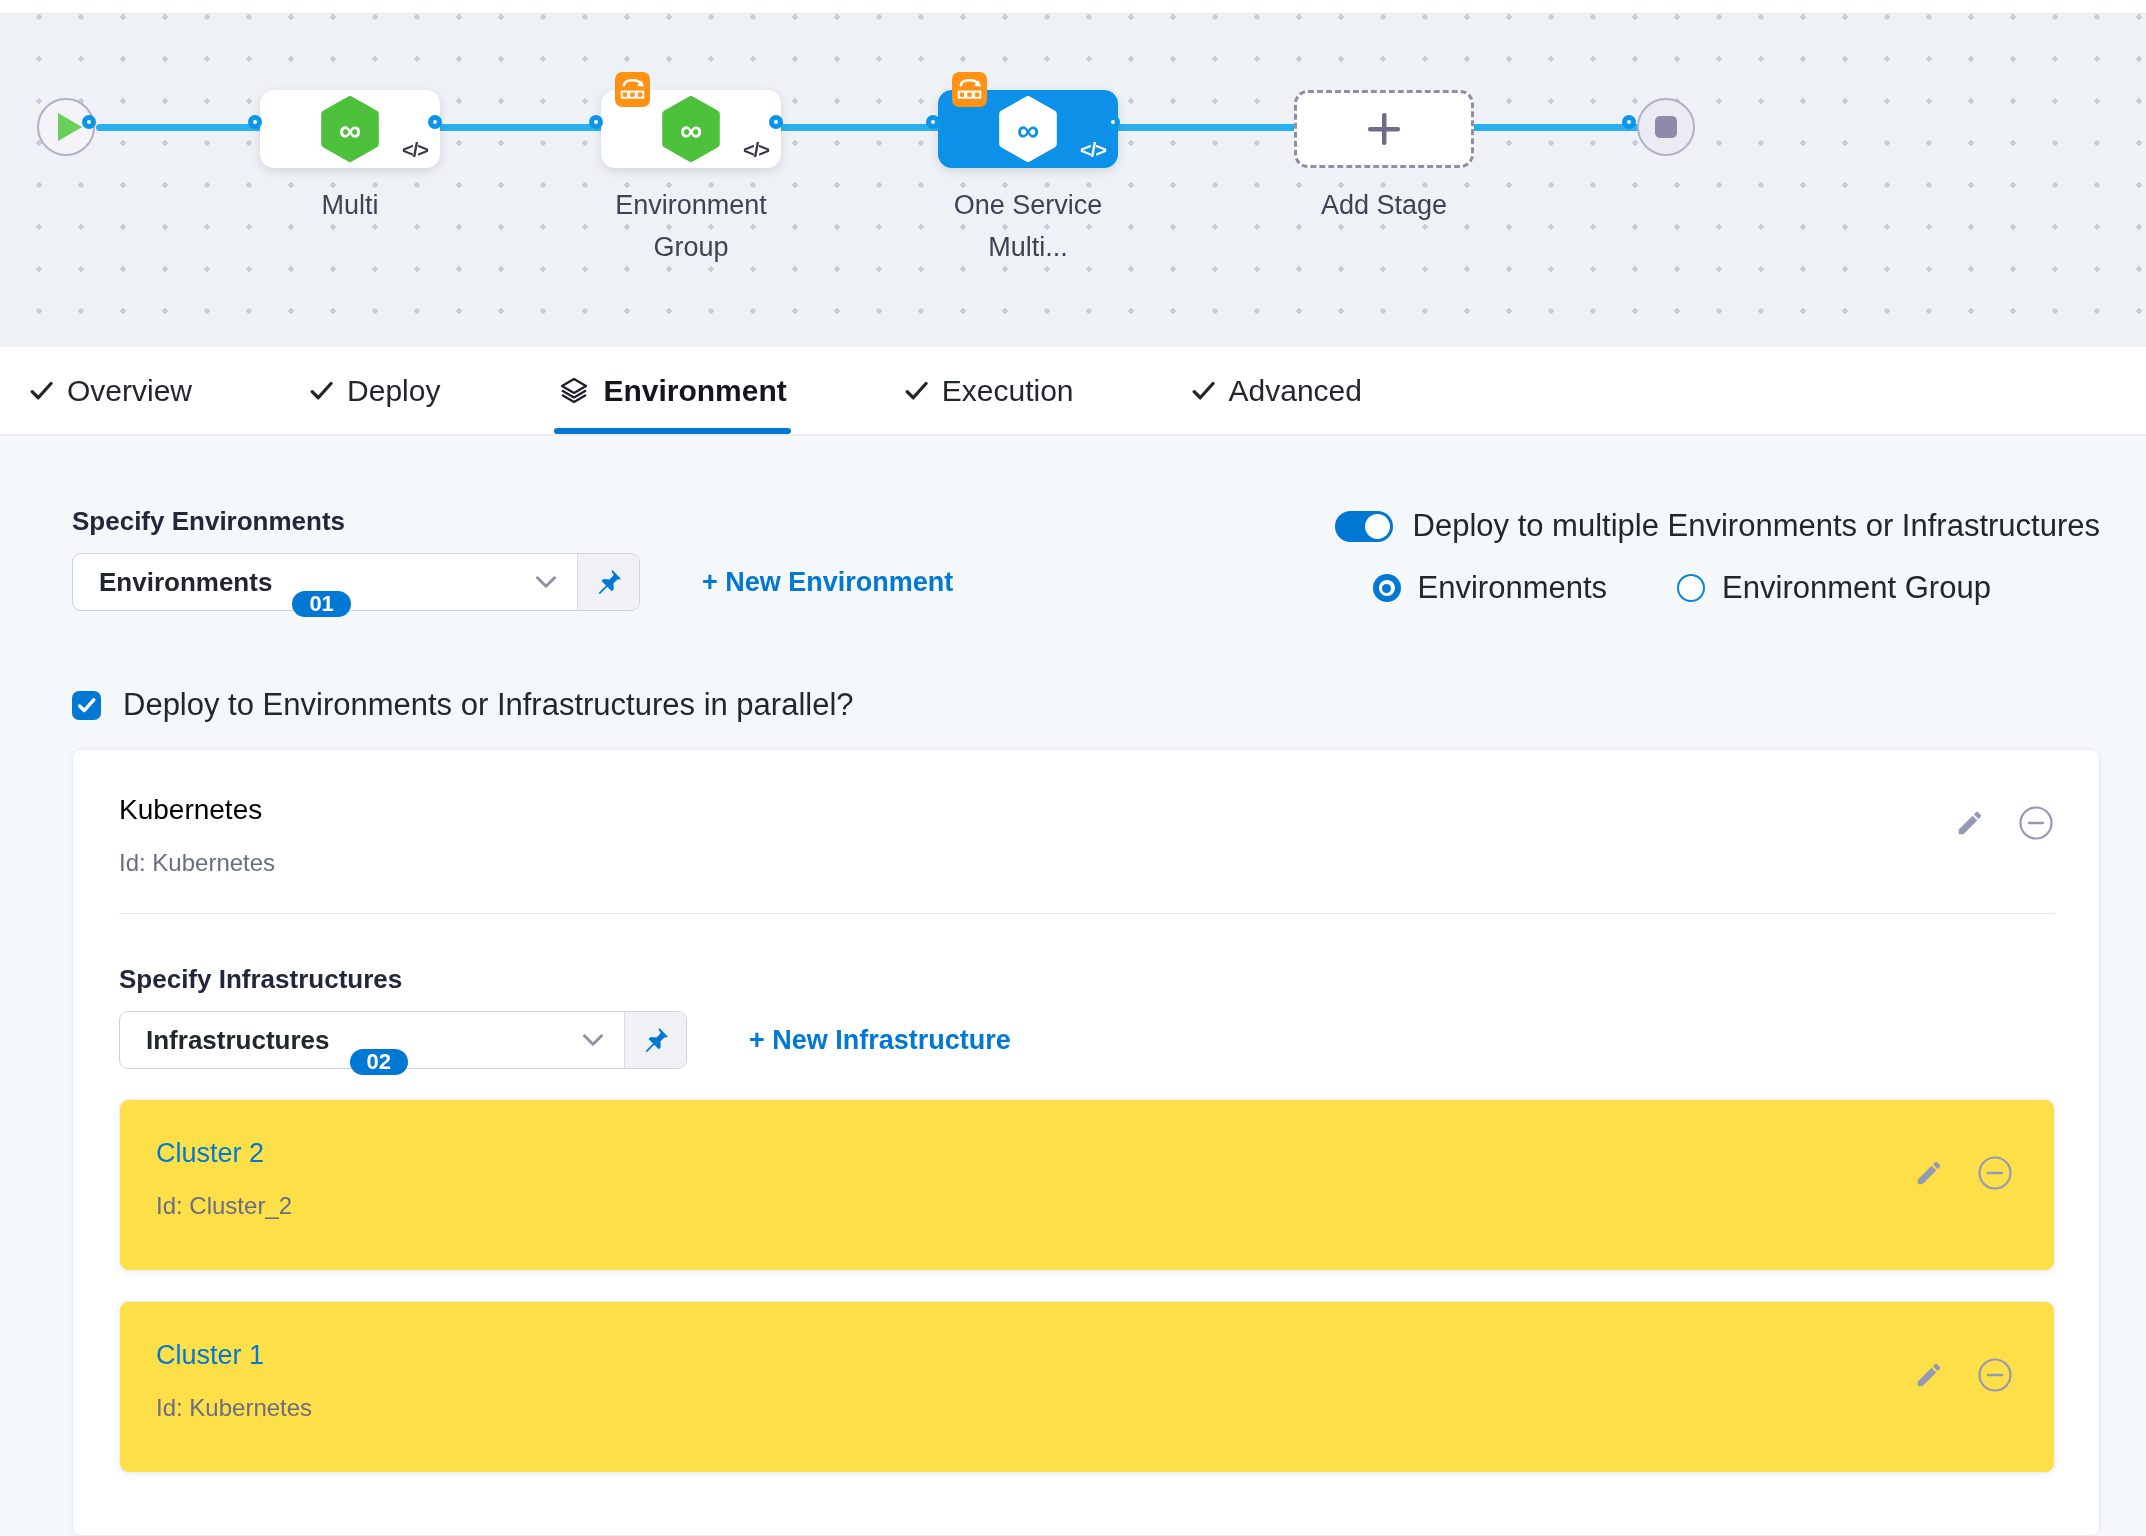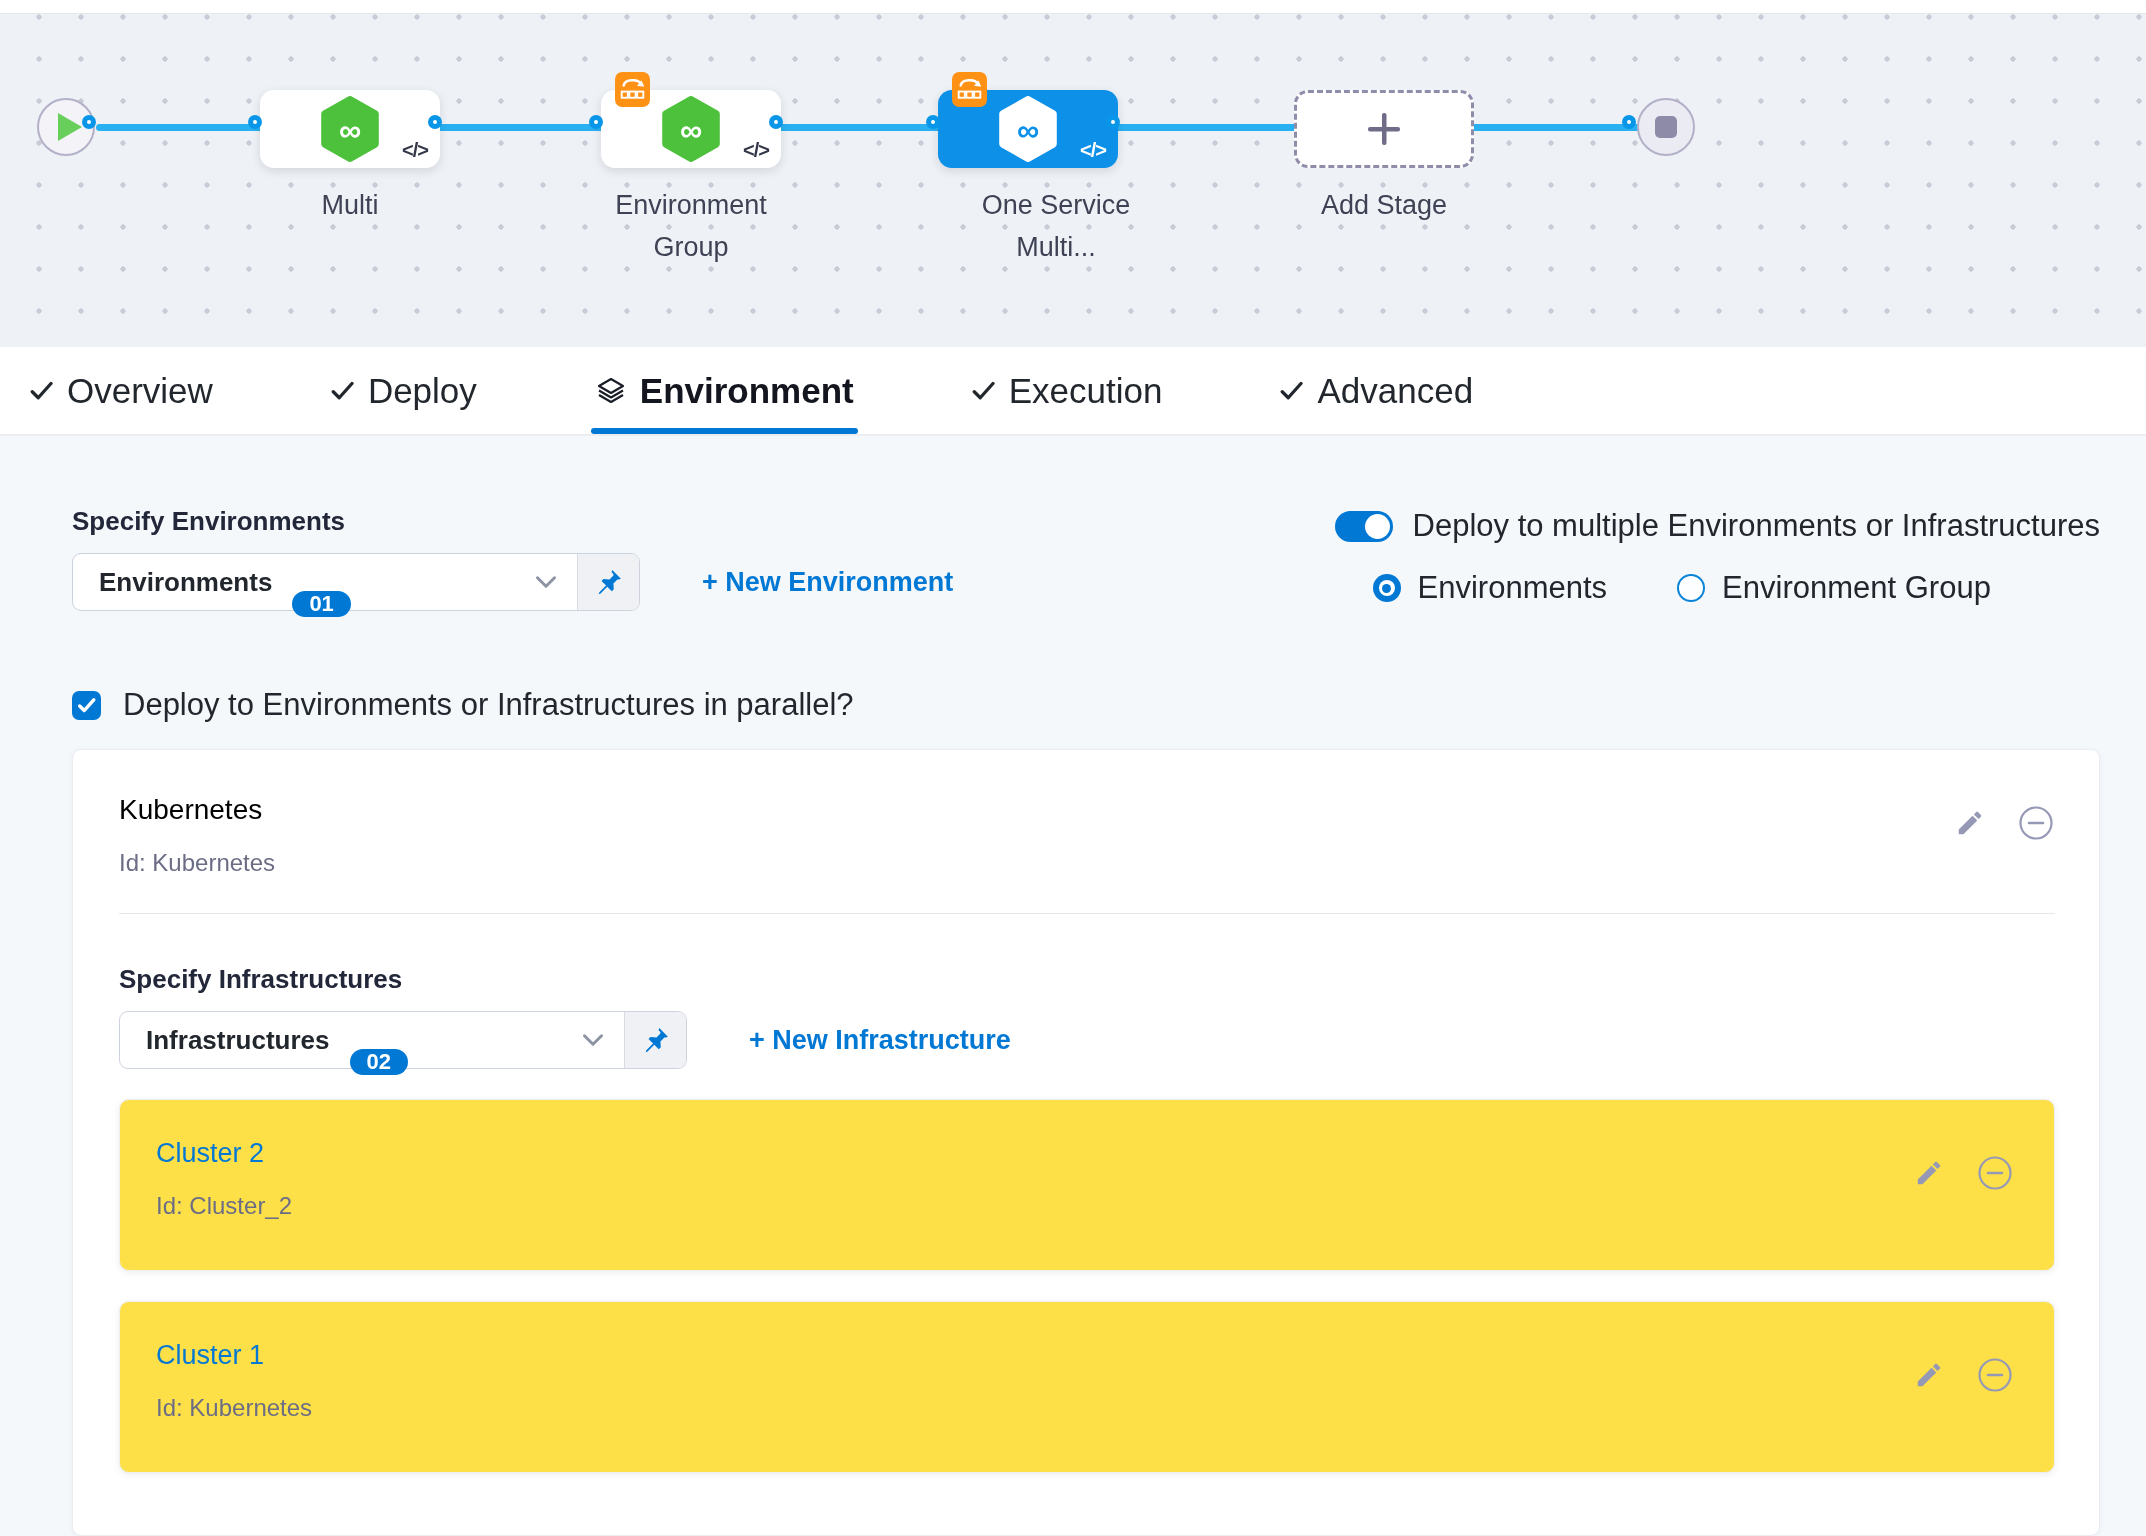--- a/index.html
+++ b/index.html
@@ -34,21 +34,21 @@
   .stage-badge { position:absolute; width:35px; height:35px; z-index:4; }
   .add-stage { position:absolute; top:76px; left:1294px; width:180px; height:78px;
     background:#ffffff; border:3.5px dashed #8f8da9; border-radius:14px; display:flex;
     align-items:center; justify-content:center; z-index:2; }
   .node-label { position:absolute; top:170px; transform:translateX(-50%); text-align:center;
     font-size:27px; color:#3f4254; line-height:42px; z-index:2; white-space:nowrap; }
 
   
   .tabbar { height:90px; background:#ffffff; display:flex; align-items:stretch;
     padding-left:30px; gap:118px; border-bottom:2px solid #ecedf1; }
-  .tab { display:flex; align-items:center; gap:13px; font-size:35px; color:#22272d;
+  .tab { display:flex; align-items:center; gap:13px; font-size:30px; color:#22272d;
     position:relative; cursor:pointer; }
   .tab.active { font-weight:700; color:#14161f; }
   .tab.active::after { content:""; position:absolute; left:-4px; right:-4px; bottom:0;
     height:6px; background:#0278d5; border-radius:3px; }
 
   
   .content { flex:1; background:#f5f8fb; padding:70px 46px 0 72px; }
   .row-top { display:flex; justify-content:space-between; align-items:flex-start; }
   .section-label { font-size:26px; font-weight:700; color:#23273a; }
   .dd-row { display:flex; align-items:center; margin-top:16px; }
@@ -164,21 +164,21 @@
       <span class="code-badge">&lt;/&gt;</span>
     </div>
     <svg class="stage-badge" style="left:952px;top:58px;" viewBox="0 0 34 34">
       <rect x="0" y="0" width="34" height="34" rx="7" fill="#ff9215"></rect>
       <path d="M8.5 13 C 9.5 6.5, 23.5 6.5, 25 12" stroke="#ffffff" stroke-width="2.6" fill="none" stroke-linecap="round"></path>
       <polygon points="25.5,8 28.5,14 21.5,13.5" fill="#ffffff"></polygon>
       <rect x="6.5" y="19" width="6" height="6" stroke="#ffffff" stroke-width="1.8" fill="none"></rect>
       <rect x="14" y="19" width="6" height="6" stroke="#ffffff" stroke-width="1.8" fill="none"></rect>
       <rect x="21.5" y="19" width="6" height="6" stroke="#ffffff" stroke-width="1.8" fill="none"></rect>
     </svg>
-    <div class="node-label" style="left:1056px;">
+    <div class="node-label" style="left:1028px;">
       <div>One Service</div>
       <div>Multi...</div>
     </div>
 
     <div class="add-stage">
       <svg width="44" height="44" viewBox="0 0 44 44">
         <rect x="20" y="6" width="4.5" height="32" rx="2" fill="#6f6c87"></rect>
         <rect x="6" y="20" width="32" height="4.5" rx="2" fill="#6f6c87"></rect>
       </svg>
     </div>

